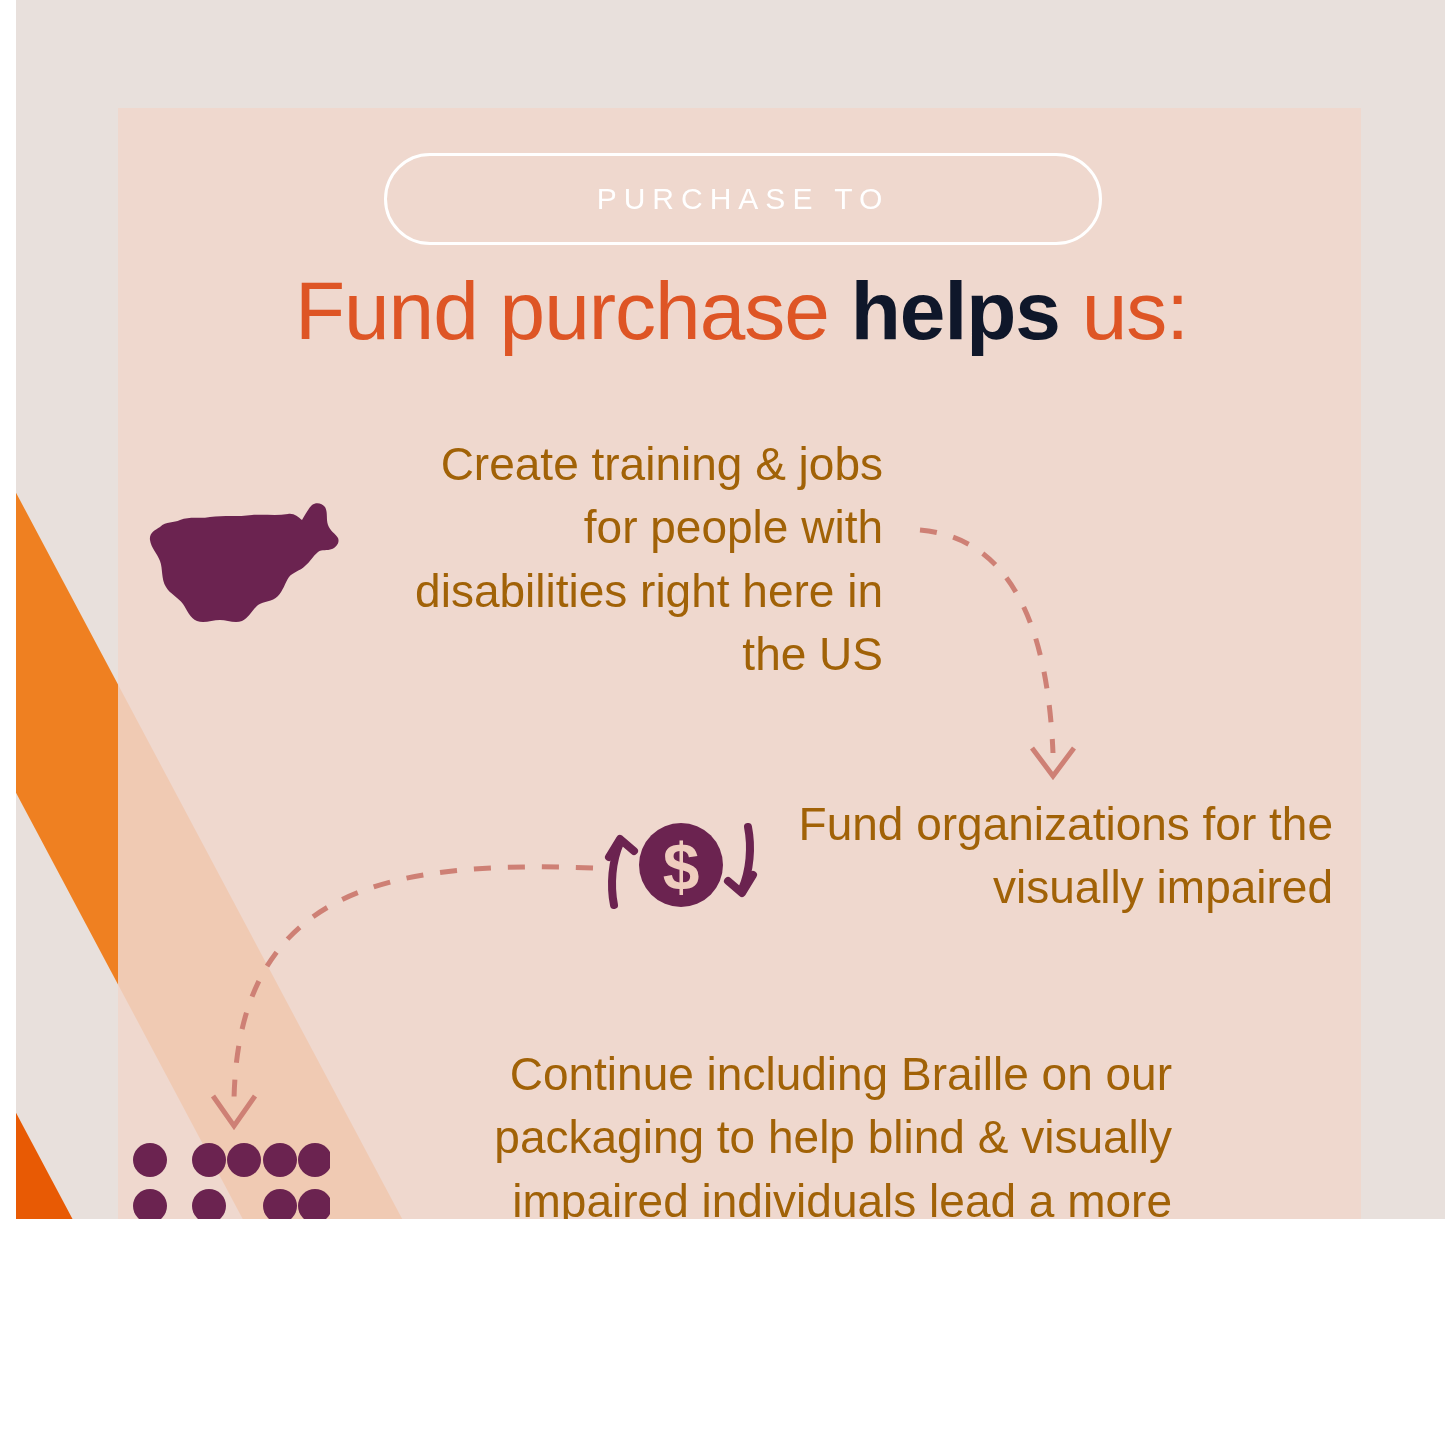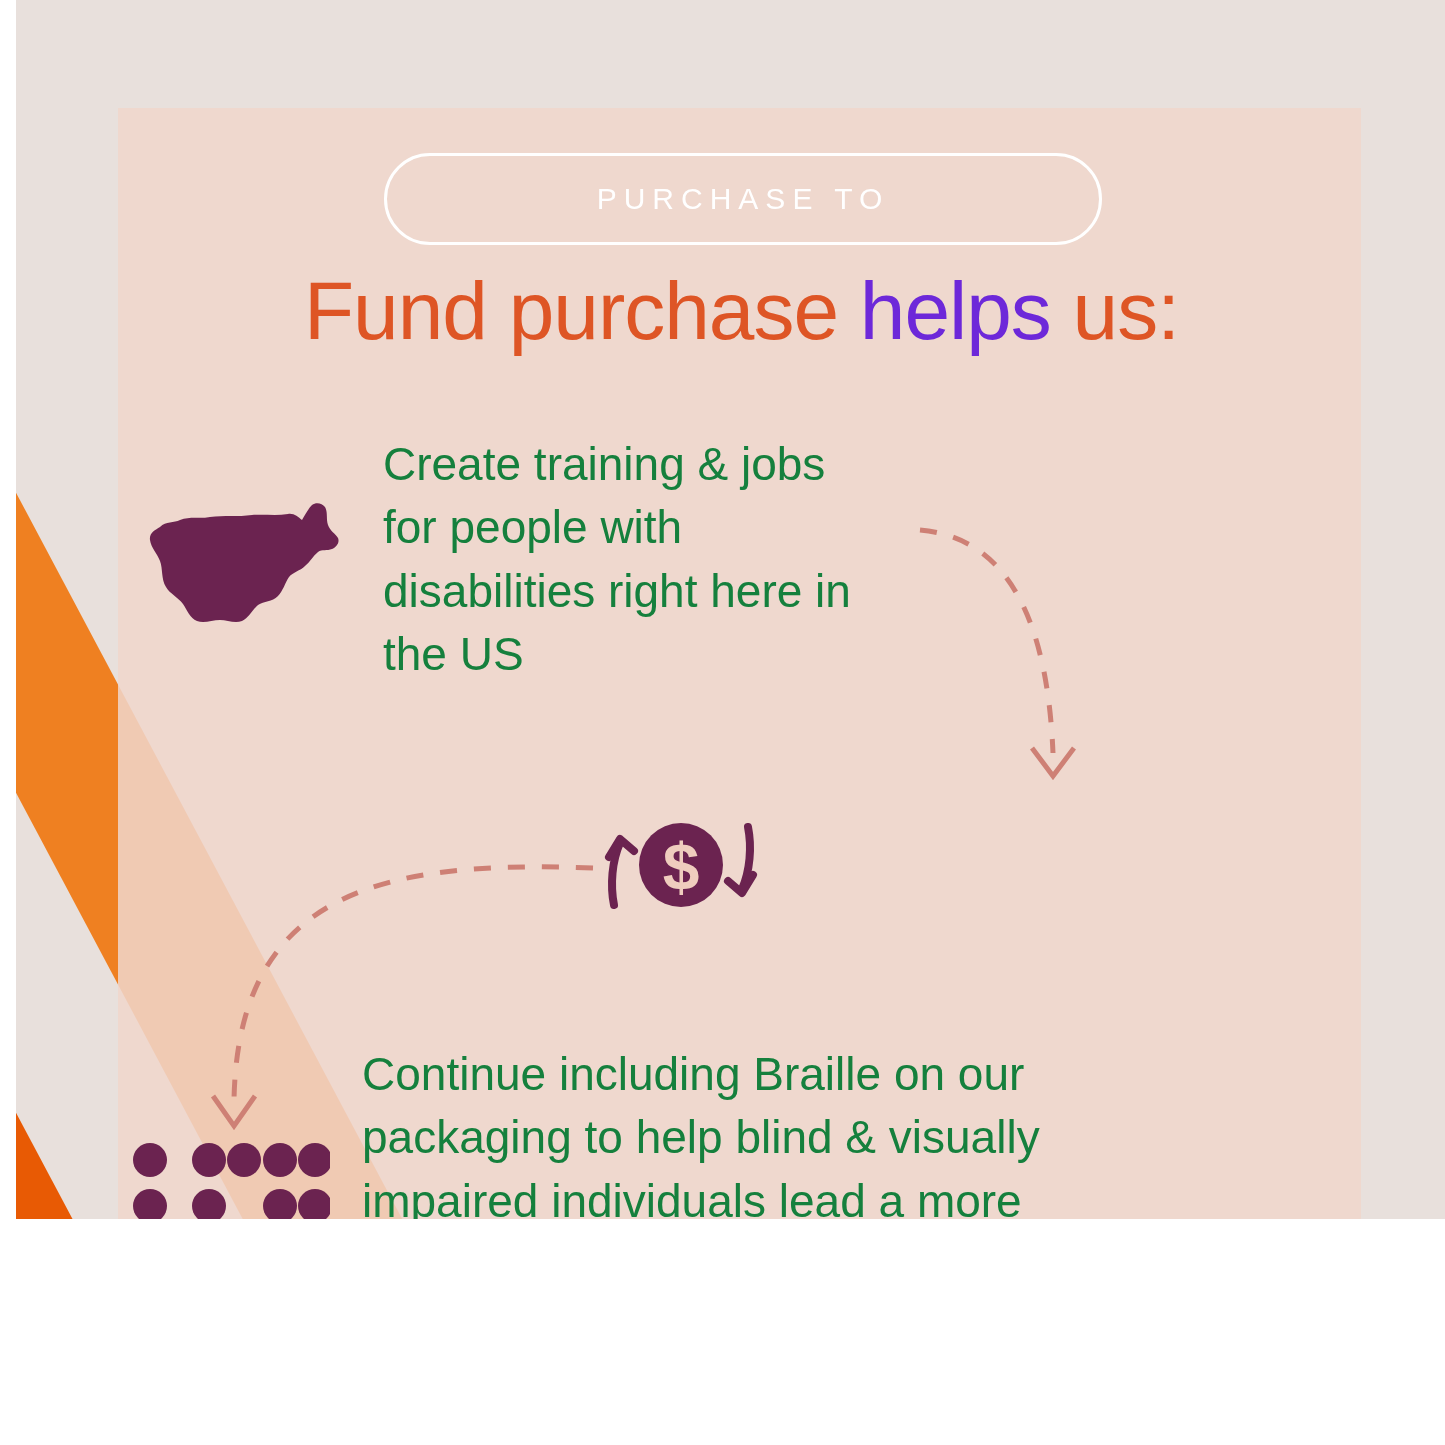--- a/index.html
+++ b/index.html
@@ -122,30 +122,31 @@
     top: 162px;
     width: 1075px;
     text-align: center;
     font-size: 82px;
     line-height: 1;
     color: #DE5525;
     white-space: nowrap;
     letter-spacing: -1px;
   }
   #headline .hl-white {
-    color: #6d28d9;
-    font-weight: 400;
+    color: #0f172a;
+    font-weight: 700;
   }
 
   
   .body-text {
     position: absolute;
-    color: #15803d;
+    color: #a16207;
     font-size: 46px;
     line-height: 1.38;
+    text-align: right;
   }
 
   #text-1 { left: 265px; top: 325px; width: 500px; }
   #text-2 { left: 655px; top: 685px; width: 560px; }
   #text-3 { left: 244px; top: 935px; width: 810px; }
 
   
   #us-map   { position: absolute; left: 24px;  top: 392px;  width: 210px; height: 130px; }
   #coin     { position: absolute; left: 478px; top: 705px;  width: 170px; height: 105px; }
   #braille  { position: absolute; left: 12px;  top: 1030px; width: 200px; height: 90px; }
@@ -214,20 +215,21 @@
 
         <circle cx="85" cy="52" r="42" fill="#6B2350"></circle>
 
         <text x="85" y="77" text-anchor="middle" font-family="Liberation Sans, sans-serif" font-size="66" font-weight="700" fill="#EFCDBE">$</text>
 
         <path d="M152 14 C156 34 154 58 146 76" fill="none" stroke="#6B2350" stroke-width="8" stroke-linecap="round"></path>
         <path d="M132 68 L146 80 L157 62" fill="none" stroke="#6B2350" stroke-width="8" stroke-linecap="round" stroke-linejoin="round"></path>
       </svg>
     </div>
 
+    <div class="body-text" id="text-2">Fund organizations for the visually impaired</div>
 
     <div id="arrow-2">
       <svg viewBox="0 0 400 300" width="400" height="300" aria-hidden="true">
         <path d="M395 30 C190 22 40 50 36 262" fill="none" stroke="#CE8075" stroke-width="5" stroke-dasharray="17 17" stroke-linecap="butt"></path>
         <polyline points="15,258 36,288 57,258" fill="none" stroke="#CE8075" stroke-width="5" stroke-linecap="butt" stroke-linejoin="miter"></polyline>
       </svg>
     </div>
 
     <div id="braille">
       <svg viewBox="0 0 200 90" width="200" height="90" aria-hidden="true">

